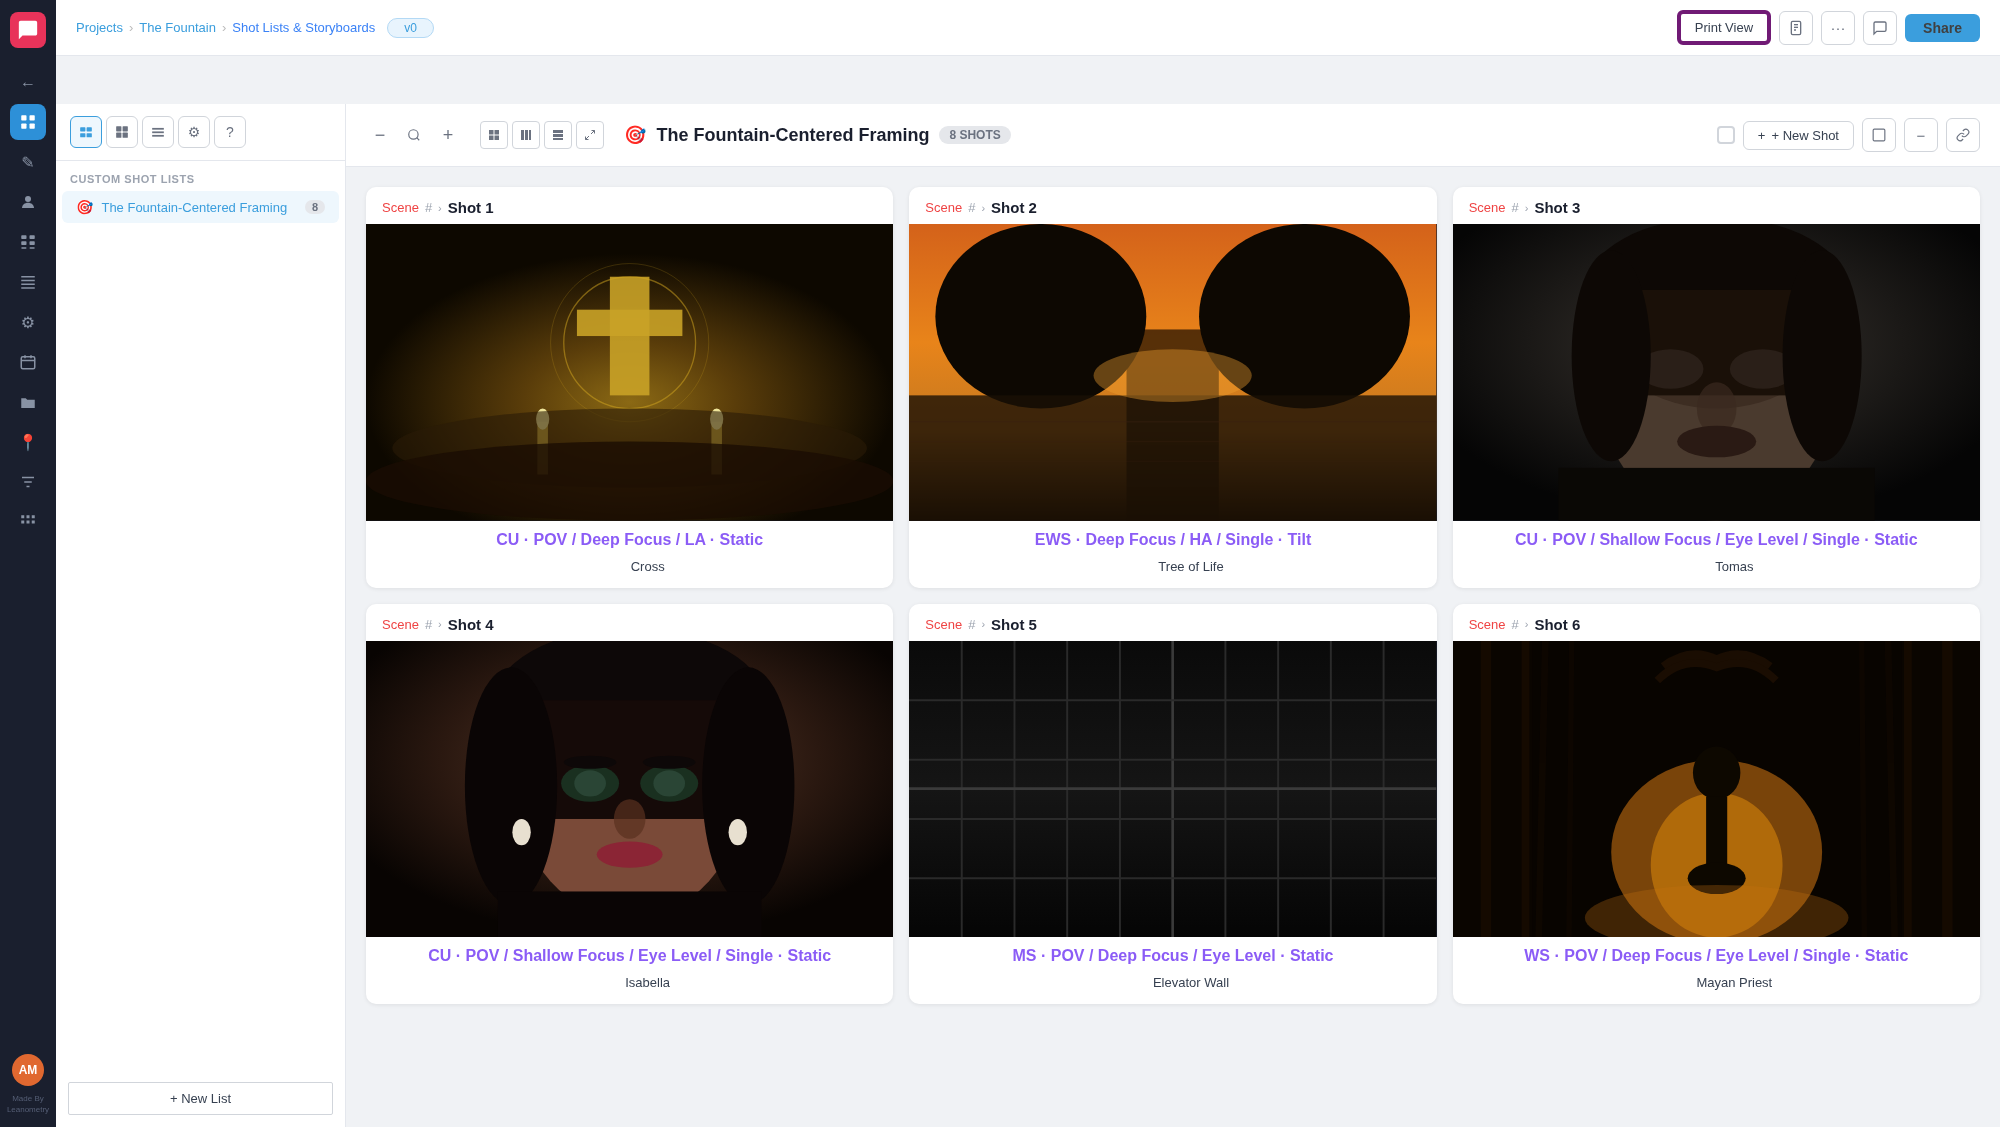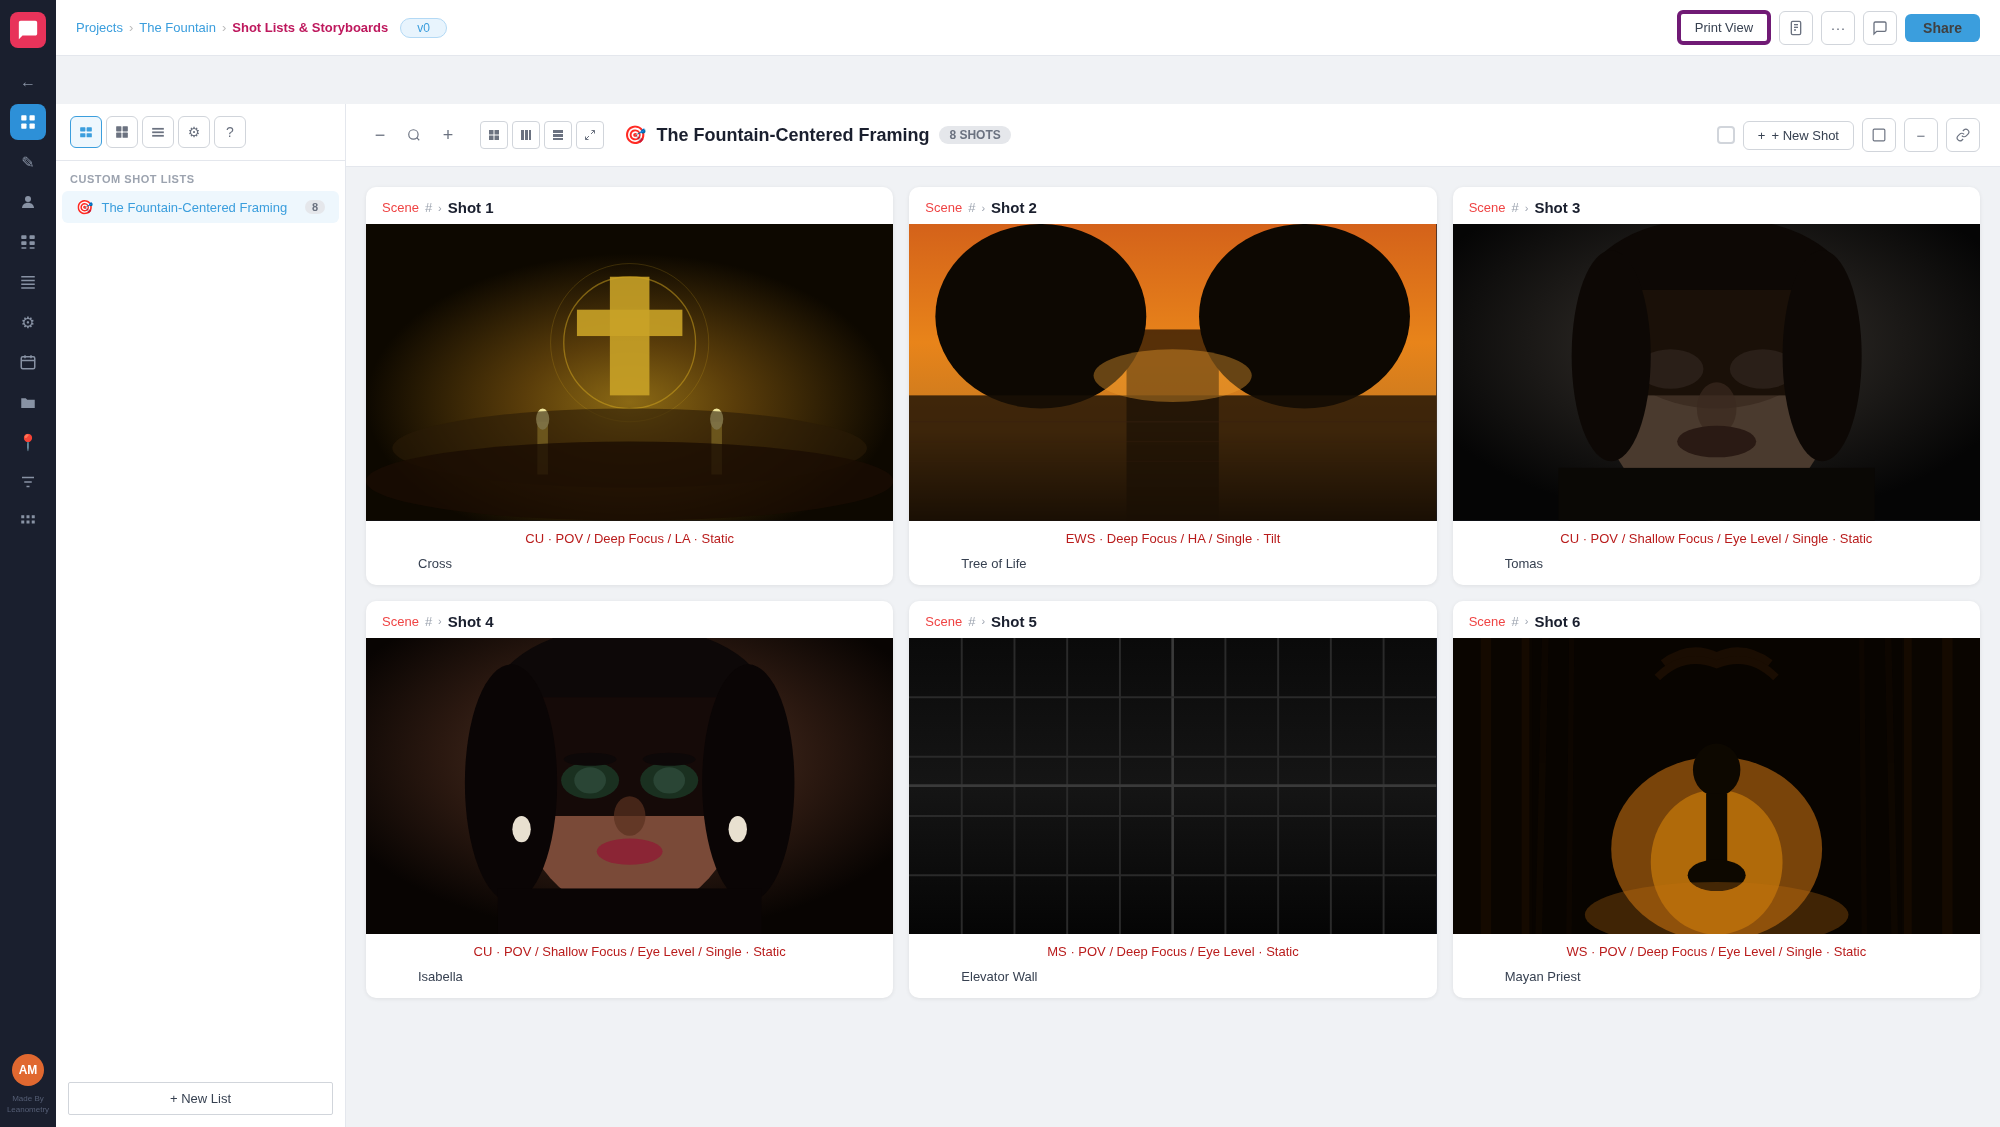--- a/index.html
+++ b/index.html
@@ -65,21 +65,21 @@
       padding: 0 20px;
       height: 56px;
       flex-shrink: 0;
     }
     .breadcrumb {
       display: flex; align-items: center; gap: 6px;
       font-size: 13px; color: #6b7280;
     }
     .breadcrumb a { color: #3b9edd; text-decoration: none; }
     .breadcrumb .sep { color: #bbb; }
-    .breadcrumb .current { color: #be185d; font-weight: 700; }
+    .breadcrumb .current { color: #3b82f6; font-weight: 400; }
     .version-badge {
       background: #e8f4fd; color: #3b9edd;
       border: 1px solid #b3d9f5;
       border-radius: 12px; padding: 2px 16px;
       font-size: 12px; margin-left: 6px;
       cursor: pointer;
     }
     .top-nav-actions {
       margin-left: auto;
       display: flex; align-items: center; gap: 8px;
@@ -242,27 +242,28 @@
       width: 100%;
       aspect-ratio: 16/9;
       object-fit: cover;
       display: block;
       background: #1a1f2e;
       position: relative;
       overflow: hidden;
     }
     .shot-card-meta {
       padding: 10px 16px 6px;
-      font-size: 13px; color: #b91c1c;
+      font-size: 16px; color: #8b5cf6;
       text-align: center;
+      font-weight: bold;
     }
     .shot-card-name {
       padding: 4px 16px 14px;
       font-size: 13px; color: #374151; font-weight: 500;
-      text-align: left;
+      text-align: center;
       margin-left: 36px;
     }
   </style>
 </head>
 <body>
 
 <div class="sidebar-icons">
   <div class="sidebar-logo">
     <svg viewBox="0 0 24 24">
         <path d="M20 2H4c-1.1 0-2 .9-2 2v18l4-4h14c1.1 0 2-.9 2-2V4c0-1.1-.9-2-2-2z"></path>

